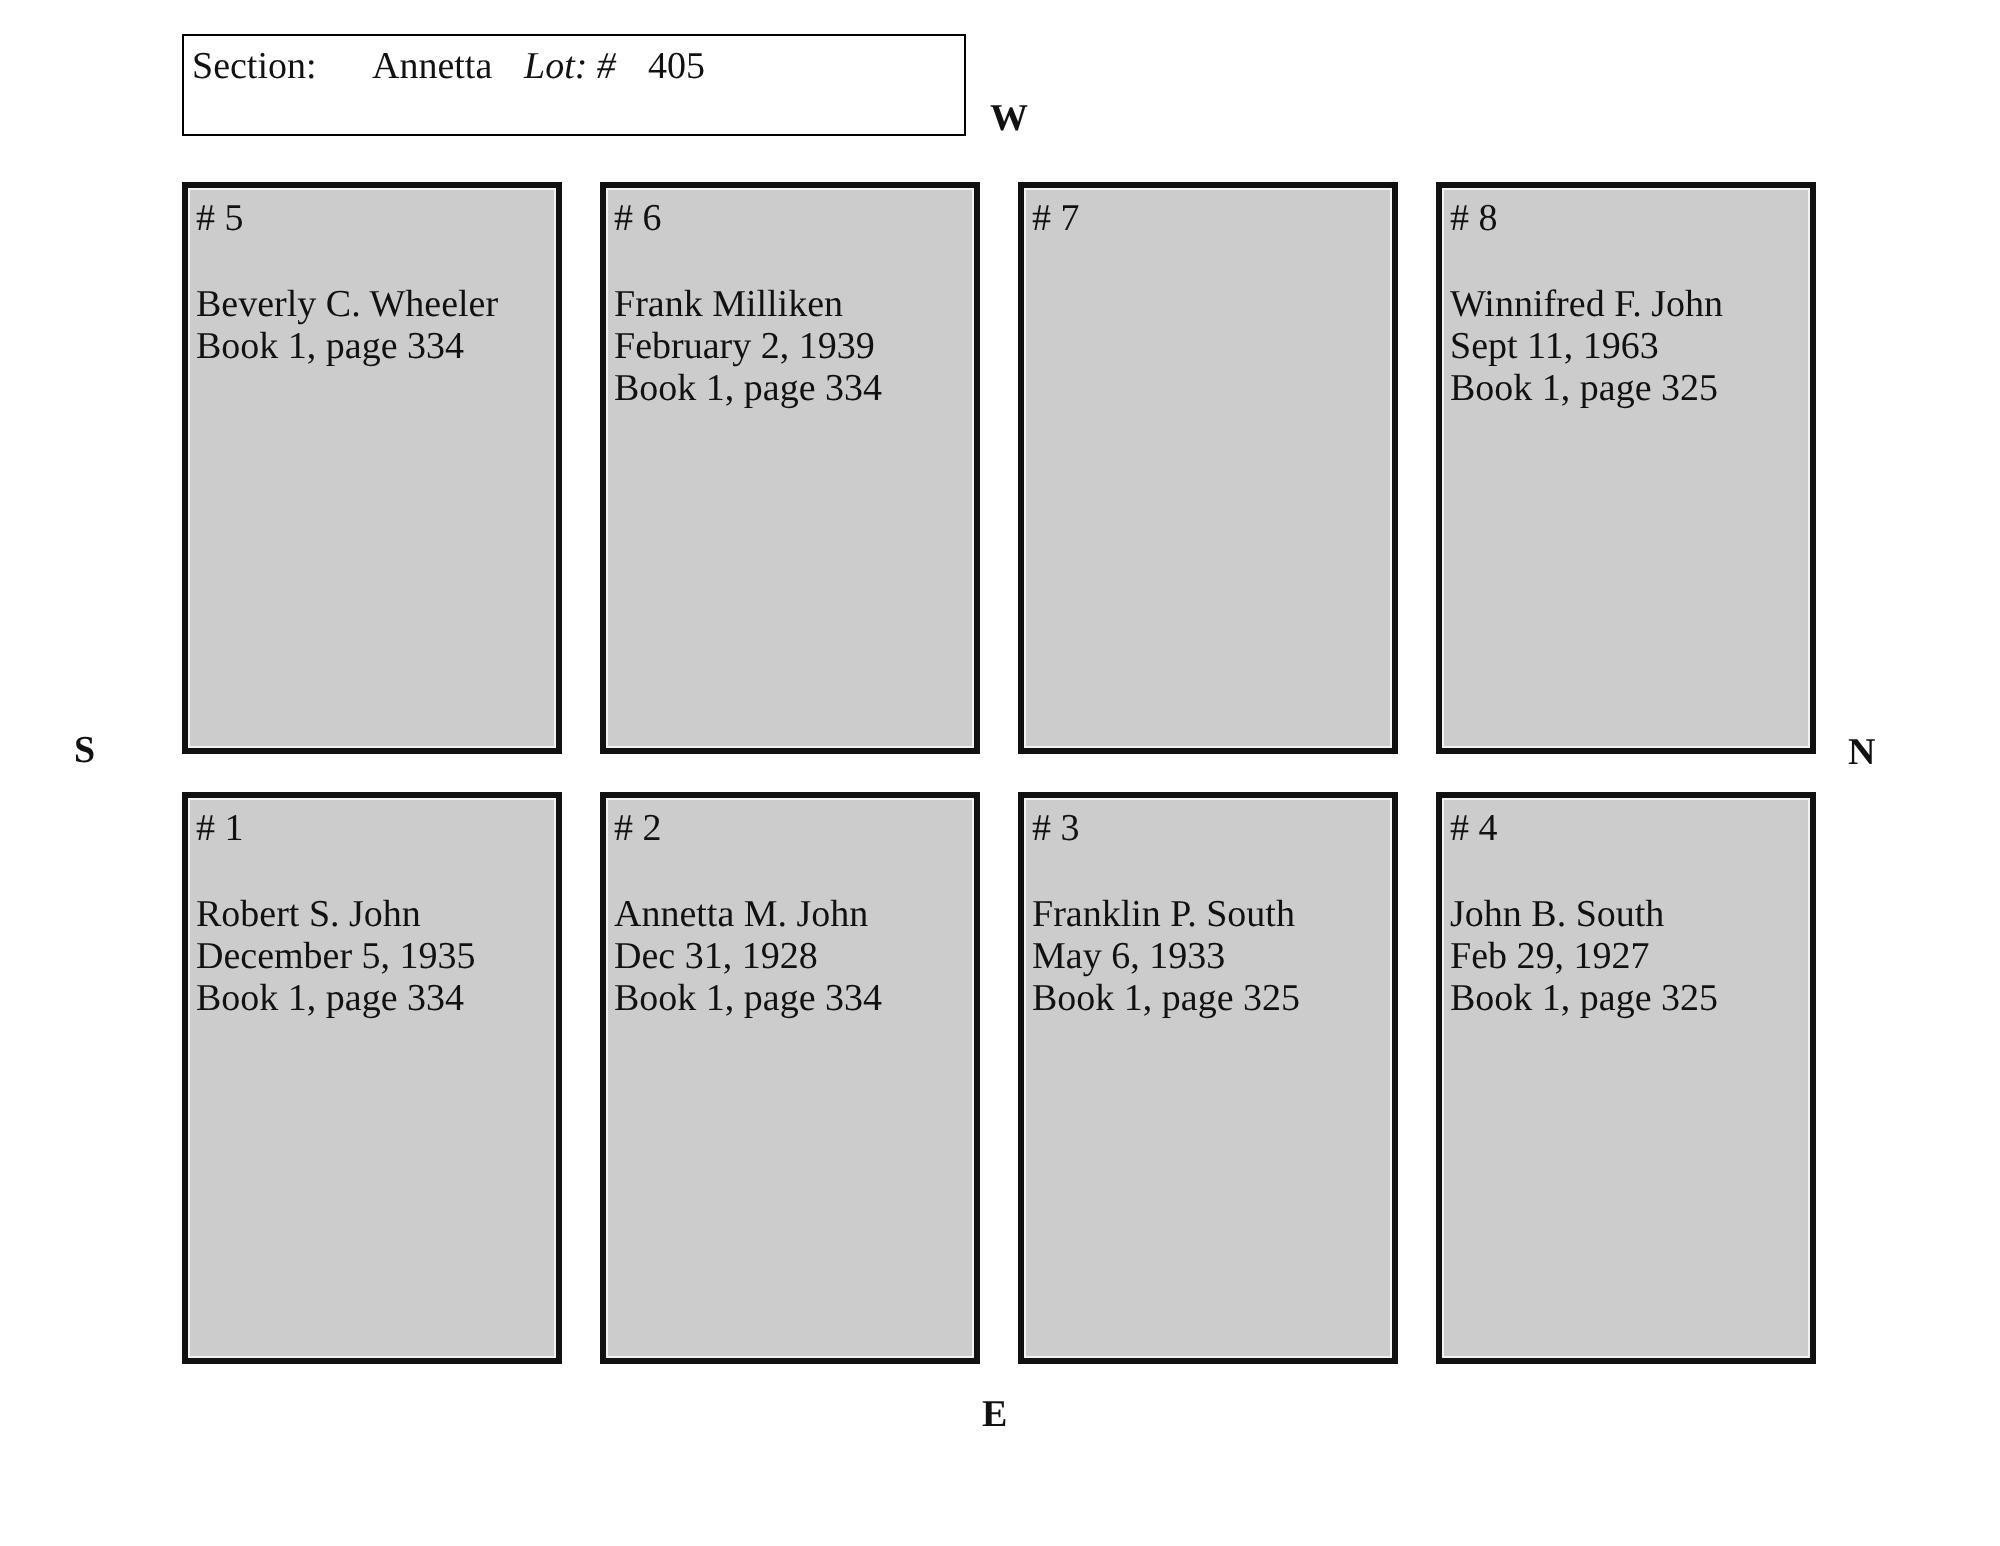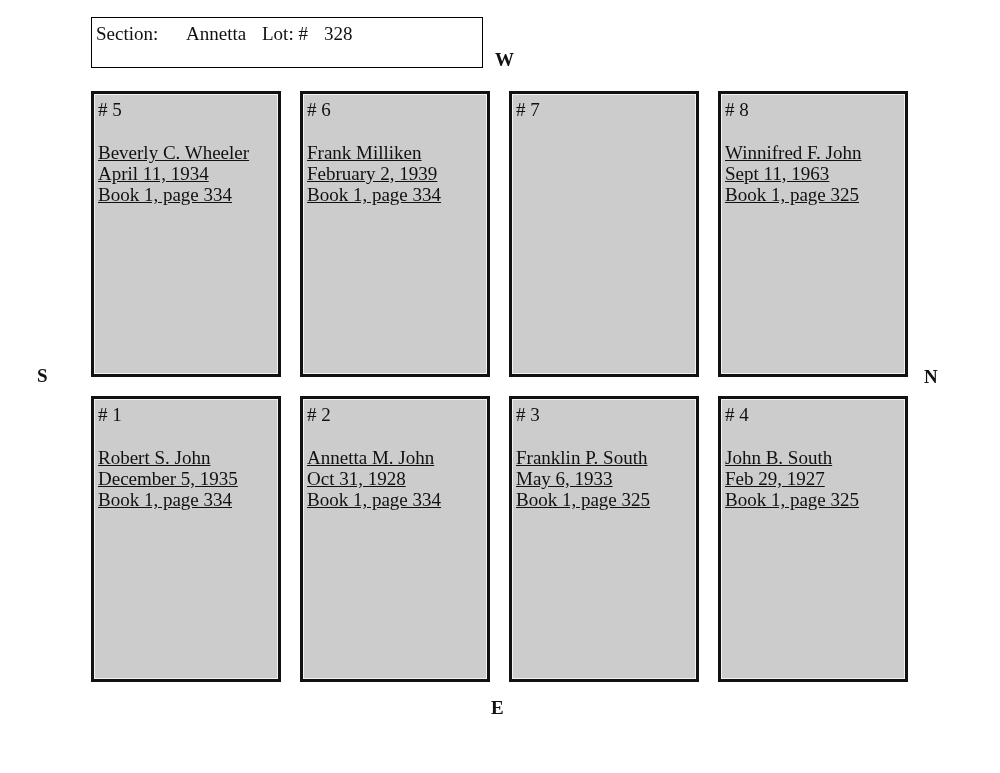--- a/index.html
+++ b/index.html
@@ -28,21 +28,21 @@
   .header-line {
     position: absolute;
     left: 4px;
     top: 5px;
     white-space: pre;
     line-height: 22px;
   }
   .header-line span { display: inline-block; }
   .h-label { width: 90px; font-family: Liberation Serif, serif; }
   .h-section { width: 76px; }
-  .h-lot-label { width: 62px; }
+  .h-lot-label { width: 62px; font-style: italic; }
   .compass {
     position: absolute;
     font-weight: bold;
     font-size: 19px;
     line-height: 20px;
   }
   .plot {
     position: absolute;
     width: 184px;
     height: 280px;
@@ -56,39 +56,38 @@
   .plot .num {
     position: absolute;
     left: 4px;
     top: 5px;
   }
   .plot .info {
     position: absolute;
     left: 4px;
     top: 48px;
   }
-  .plot .info div { white-space: nowrap; text-decoration: underline; }
+  .plot .info div { white-space: nowrap; }
 </style>
 </head>
 <body>
 
 <div class="header-box">
-  <div class="header-line"><span class="h-label">Section:</span><span class="h-section">Annetta</span><span class="h-lot-label">Lot: #</span><span>328</span></div>
+  <div class="header-line"><span class="h-label">Section:</span><span class="h-section">Annetta</span><span class="h-lot-label">Lot: #</span><span>405</span></div>
 </div>
 
 <div class="compass" style="left:495px; top:50px;">W</div>
 <div class="compass" style="left:37px; top:366px;">S</div>
 <div class="compass" style="left:924px; top:367px;">N</div>
 <div class="compass" style="left:491px; top:698px;">E</div>
 
 <div class="plot" style="left:91px; top:91px;">
   <div class="num"># 5</div>
   <div class="info">
     <div>Beverly C. Wheeler</div>
-    <div>April 11, 1934</div>
     <div>Book 1, page 334</div>
   </div>
 </div>
 <div class="plot" style="left:300px; top:91px;">
   <div class="num"># 6</div>
   <div class="info">
     <div>Frank Milliken</div>
     <div>February 2, 1939</div>
     <div>Book 1, page 334</div>
   </div>
@@ -115,21 +114,21 @@
   <div class="info">
     <div>Robert S. John</div>
     <div>December 5, 1935</div>
     <div>Book 1, page 334</div>
   </div>
 </div>
 <div class="plot" style="left:300px; top:396px;">
   <div class="num"># 2</div>
   <div class="info">
     <div>Annetta M. John</div>
-    <div>Oct 31, 1928</div>
+    <div>Dec 31, 1928</div>
     <div>Book 1, page 334</div>
   </div>
 </div>
 <div class="plot" style="left:509px; top:396px;">
   <div class="num"># 3</div>
   <div class="info">
     <div>Franklin P. South</div>
     <div>May 6, 1933</div>
     <div>Book 1, page 325</div>
   </div>

